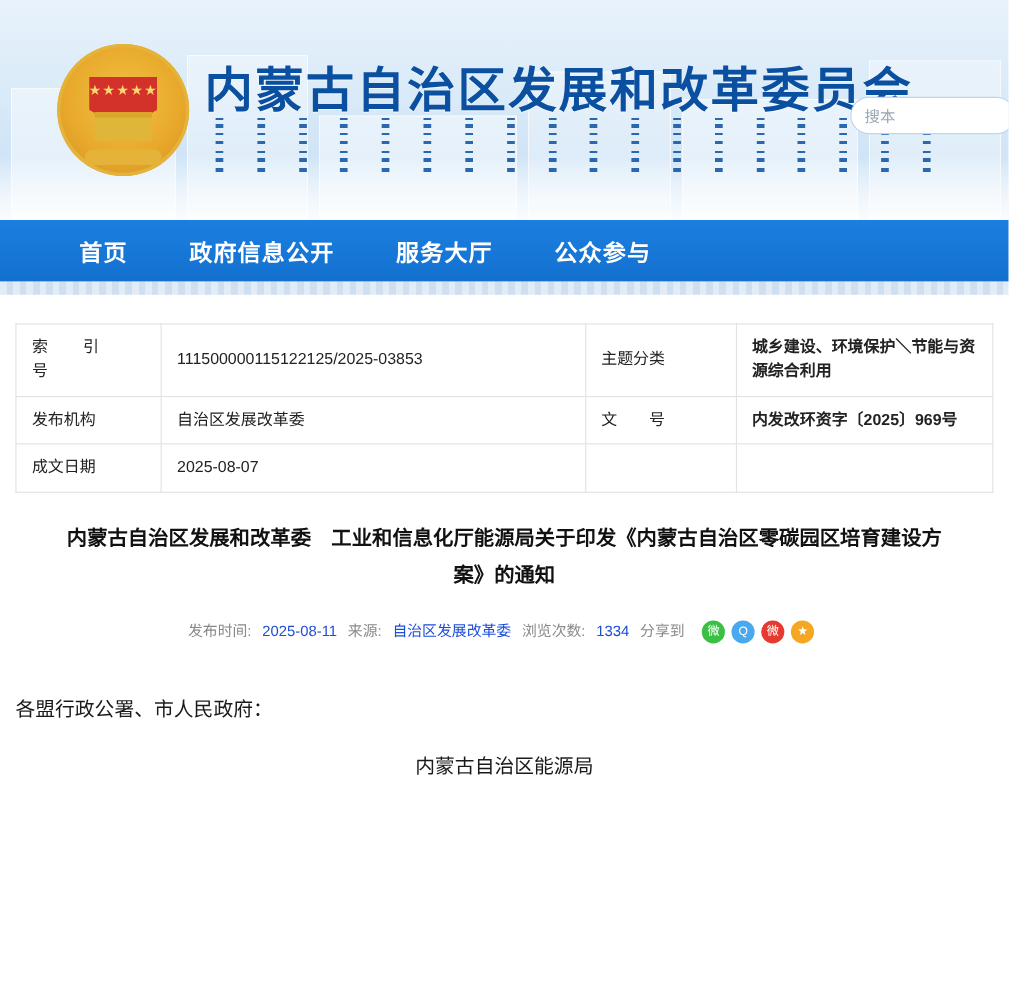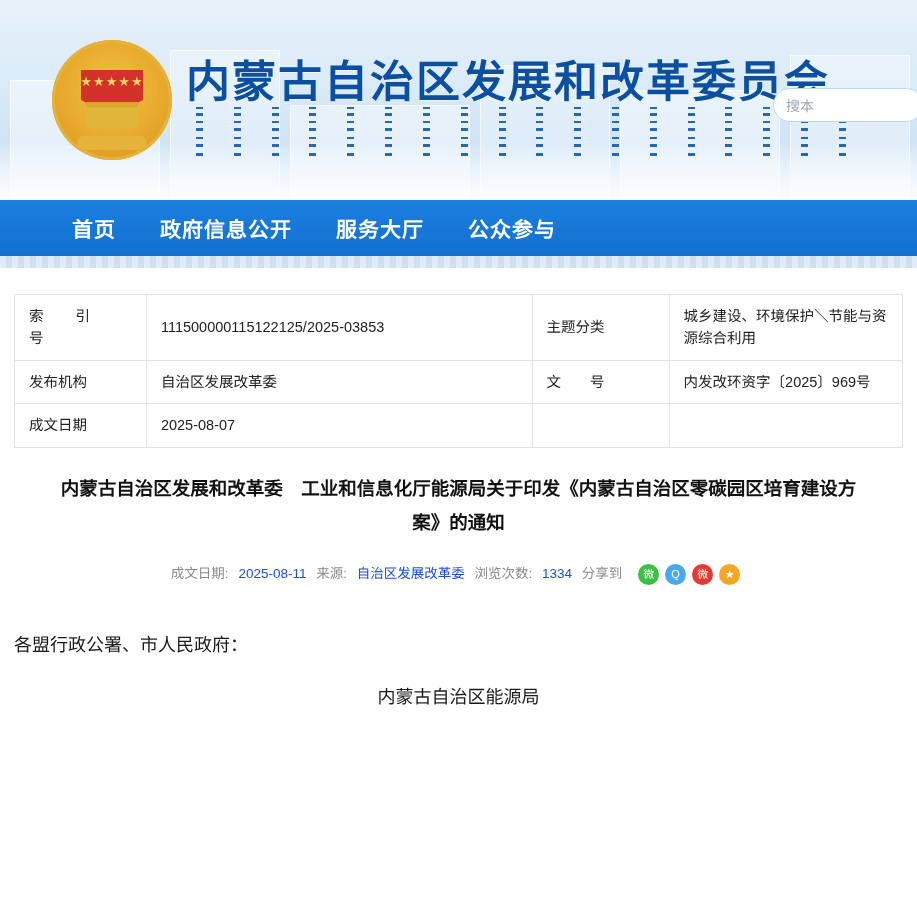--- a/index.html
+++ b/index.html
@@ -112,21 +112,21 @@
   }
   .search-box .ph { white-space: nowrap; }
 
   
   .nav {
     width: 917px; height: 56px;
     background: linear-gradient(180deg, #1b7fe0 0%, #1370cf 100%);
     display: flex;
     align-items: center;
     padding-left: 72px;
-    gap: 44px;
+    gap: 56px;
   }
   .nav-item {
     color: #ffffff;
     font-size: 21px;
     font-weight: bold;
     letter-spacing: 1px;
     cursor: pointer;
   }
   .nav-pattern {
     width: 917px; height: 12px;
@@ -152,21 +152,21 @@
   }
   table.meta td {
     border: 1px solid #e2e2e2;
     padding: 10px 14px;
     line-height: 1.55;
     vertical-align: middle;
   }
   td.lbl { width: 130px; color: #222; }
   td.val { width: 380px; }
   td.lbl2 { width: 135px; }
-  td.val2 { width: 230px; }
+  td.val2 { width: 230px; font-weight: bold; }
   .sp { letter-spacing: 14px; }
 
   h1.doc-title {
     width: 820px;
     margin: 24px auto 12px auto;
     font-size: 18.5px;
     line-height: 1.85;
     text-align: center;
     font-weight: bold;
     color: #111;
@@ -294,21 +294,21 @@
       <td class="val">2025-08-07</td>
       <td class="lbl2"></td>
       <td class="val2"></td>
     </tr>
   </tbody>
     </table>
 
   <h1 class="doc-title">内蒙古自治区发展和改革委　工业和信息化厅能源局关于印发《内蒙古自治区零碳园区培育建设方案》的通知</h1>
 
   <div class="subline">
-    <span>成文日期:</span>
+    <span>发布时间:</span>
     <span class="val">2025-08-11</span>
     <span>来源:</span>
     <span class="val">自治区发展改革委</span>
     <span>浏览次数:</span>
     <span class="val">1334</span>
     <span>分享到</span>
     <span class="share-icons">
       <i class="ic-wechat">微</i>
       <i class="ic-qq">Q</i>
       <i class="ic-weibo">微</i>

